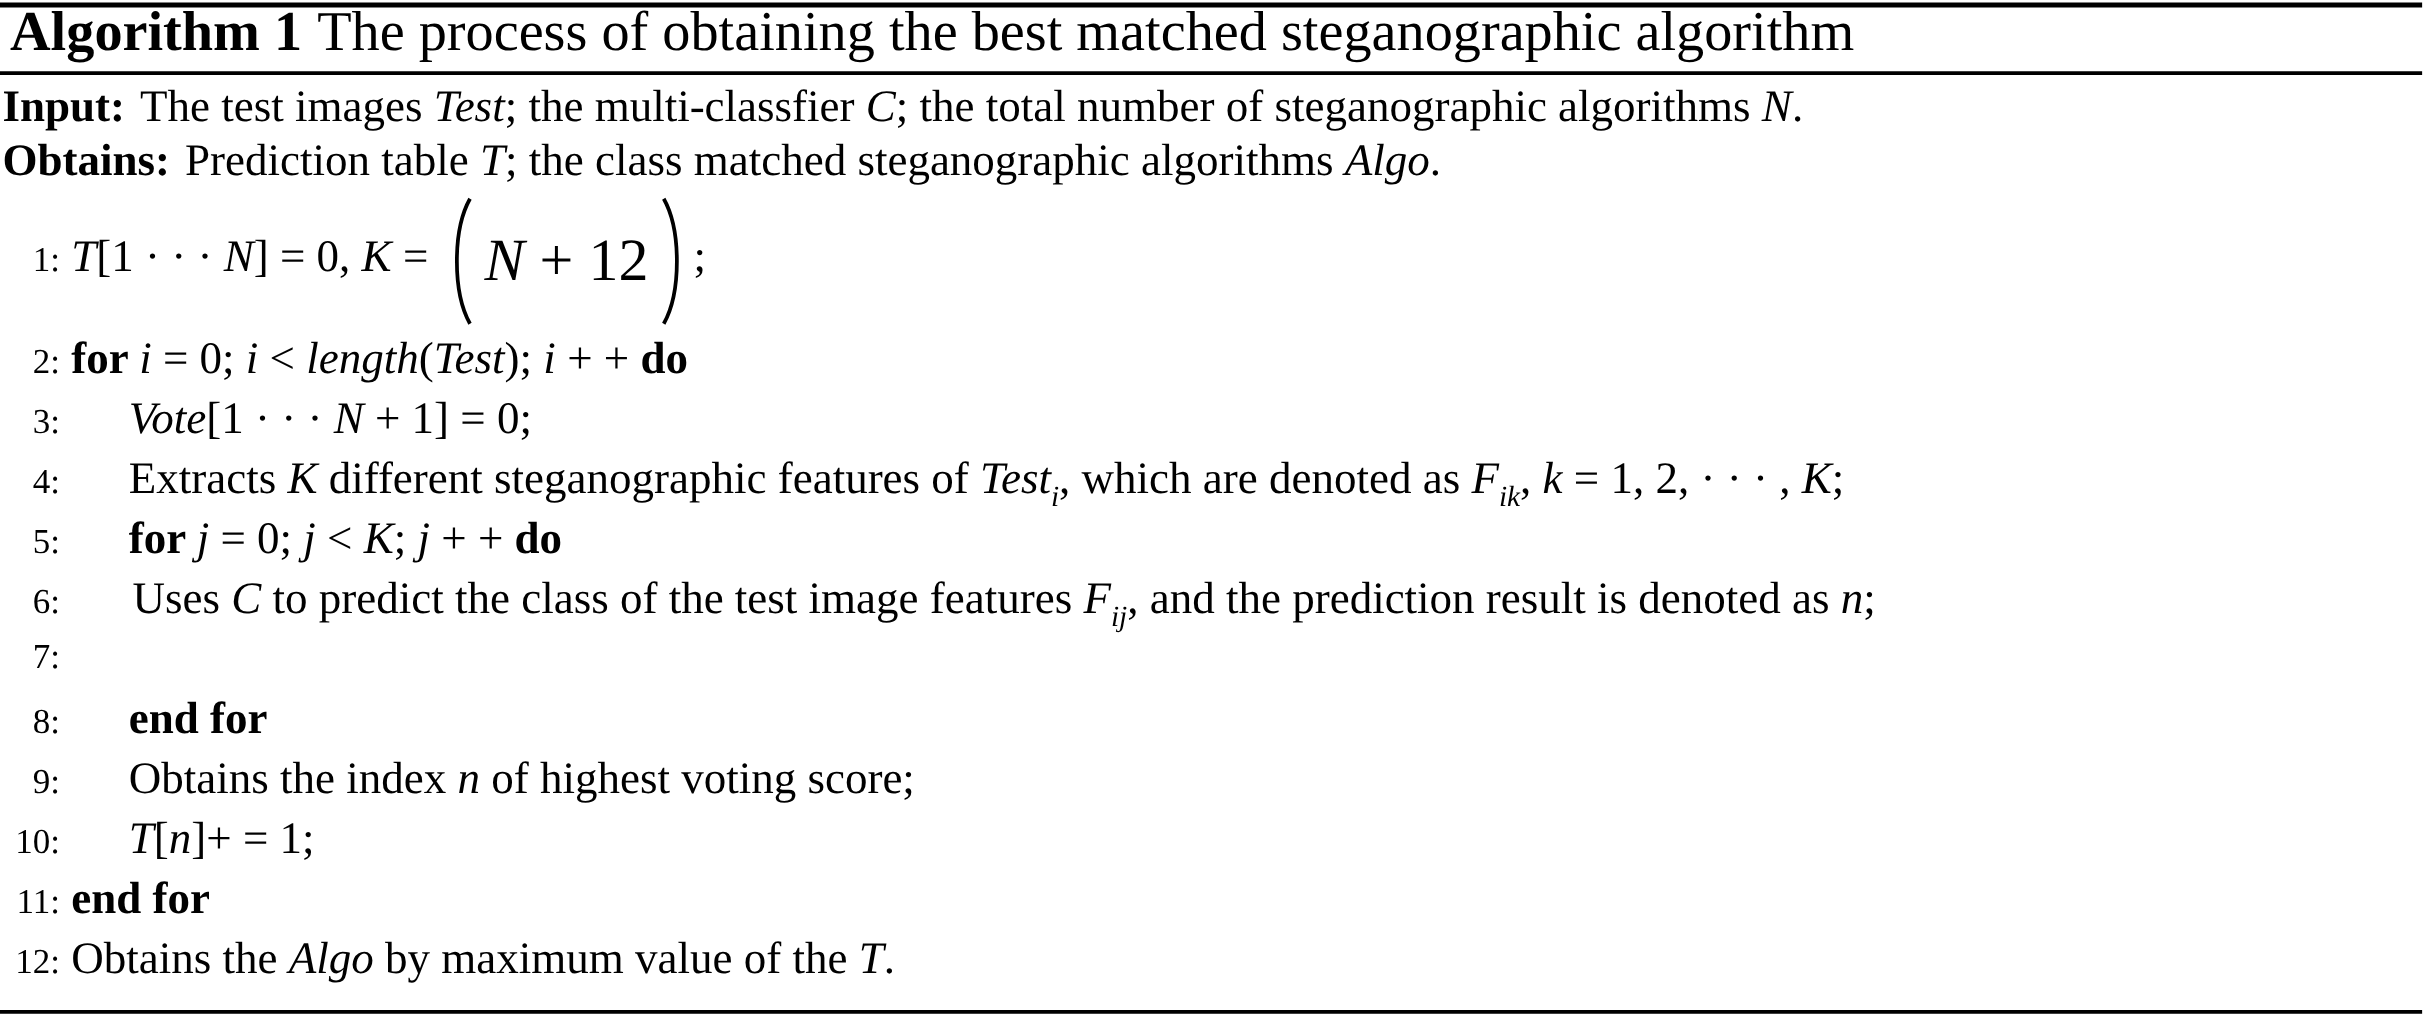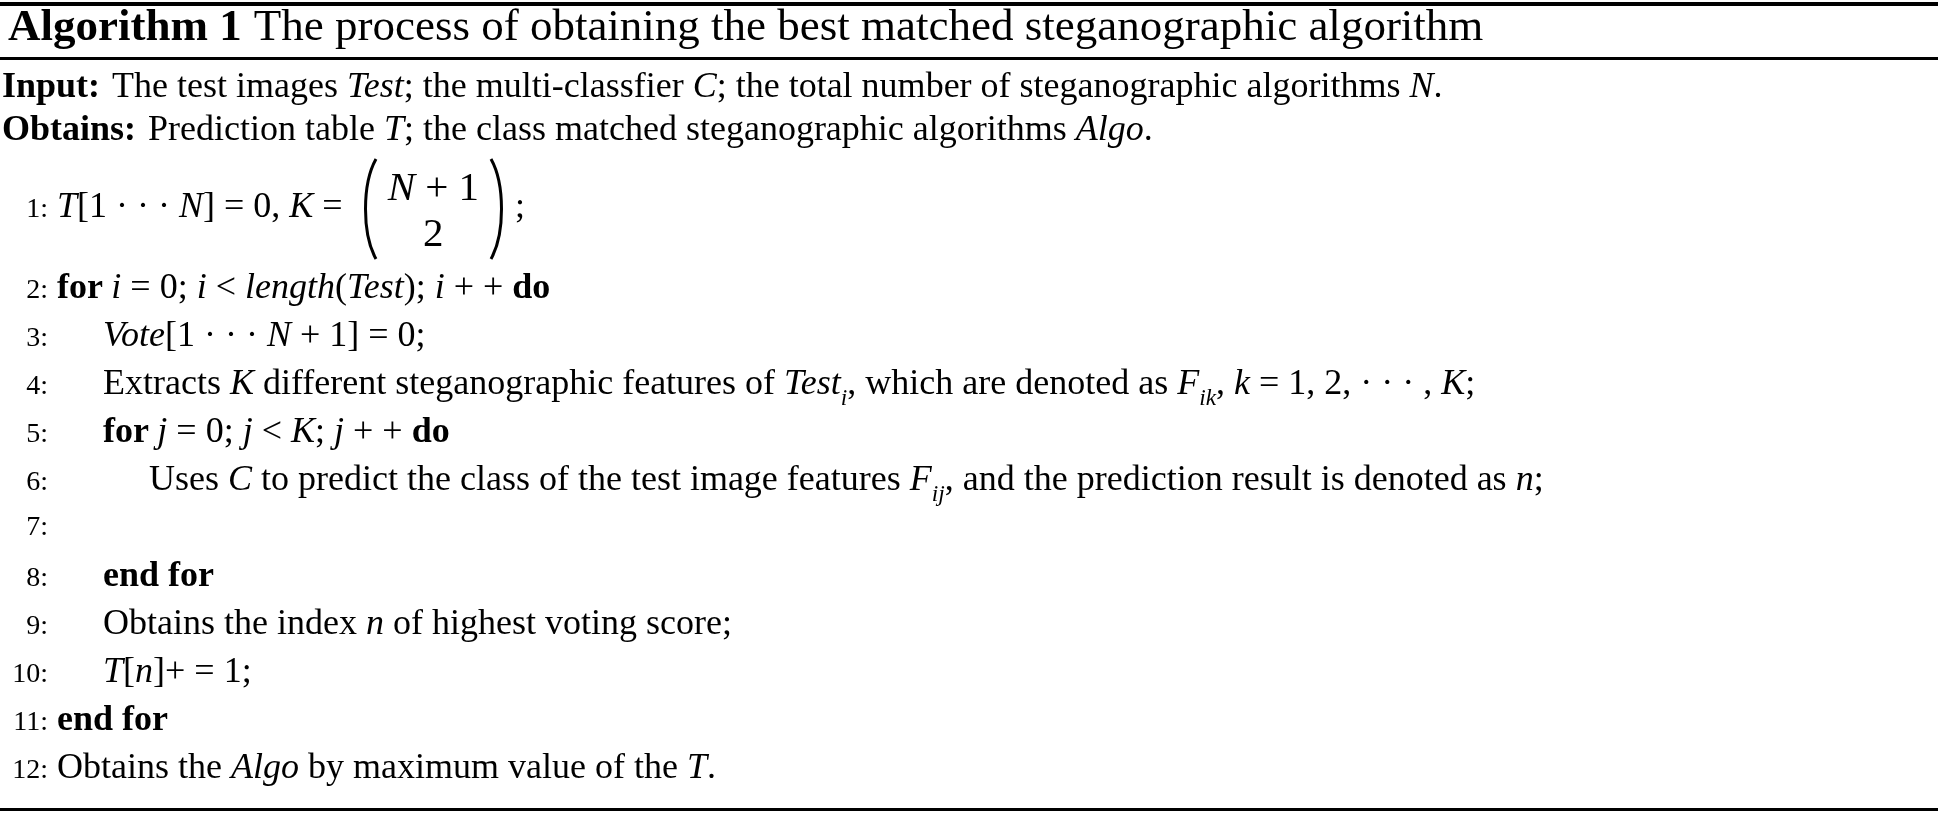--- a/index.html
+++ b/index.html
@@ -40,22 +40,22 @@
   .content{display:inline-block;}
   .sg-r{font-style:normal;}
   .sg-i{font-style:italic;}
   .sg-b{font-weight:bold;}
   .sg-is{font-style:italic;font-size:65%;vertical-align:-0.45em;line-height:0;}
   .binom{
     display:inline-flex;align-items:center;
     vertical-align:middle;margin:0 5px;
   }
   .bcol{
-    display:inline-flex;flex-direction:column;align-items:center;
-    line-height:46px;padding:0 8px;font-size:41px;
+    display:inline-flex;align-items:center;
+    line-height:46px;padding:0 8px;font-size:48px;
   }
   .binom svg{display:block;}
 </style>
 </head>
 <body>
 
 <div class="page">
   <div class="rule" id="rule-top"></div>
 
   <div class="header">
@@ -100,21 +100,21 @@
       <div class="code-line">
         <span class="num">4:</span>
         <span class="content" style="margin-left: 55px;"><span class="sg-r">Extracts </span><span class="sg-i">K</span><span class="sg-r"> different steganographic features of </span><span class="sg-i">Test</span><span class="sg-is">i</span><span class="sg-r">, which are denoted as </span><span class="sg-i">F</span><span class="sg-is">ik</span><span class="sg-r">, </span><span class="sg-i">k</span><span class="sg-r"> = 1, 2, · · · , </span><span class="sg-i">K</span><span class="sg-r">;</span></span>
       </div>
       <div class="code-line">
         <span class="num">5:</span>
         <span class="content" style="margin-left: 55px; text-align: right;"><span class="sg-b">for </span><span class="sg-i">j</span><span class="sg-r"> = 0; </span><span class="sg-i">j</span><span class="sg-r"> &lt; </span><span class="sg-i">K</span><span class="sg-r">; </span><span class="sg-i">j</span><span class="sg-r"> + + </span><span class="sg-b">do</span></span>
       </div>
       <div class="code-line">
         <span class="num">6:</span>
-        <span class="content" style="margin-left: 101px;"><span class="sg-r">Uses </span><span class="sg-i">C</span><span class="sg-r"> to predict the class of the test image features </span><span class="sg-i">F</span><span class="sg-is">ij</span><span class="sg-r">, and the prediction result is denoted as </span><span class="sg-i">n</span><span class="sg-r">;</span></span>
+        <span class="content" style="margin-left: 58px;"><span class="sg-r">Uses </span><span class="sg-i">C</span><span class="sg-r"> to predict the class of the test image features </span><span class="sg-i">F</span><span class="sg-is">ij</span><span class="sg-r">, and the prediction result is denoted as </span><span class="sg-i">n</span><span class="sg-r">;</span></span>
       </div>
       <div class="code-line">
         <span class="num">7:</span>
       </div>
       <div class="code-line">
         <span class="num">8:</span>
         <span class="content" style="margin-left: 55px;"><span class="sg-b">end for</span></span>
       </div>
       <div class="code-line">
         <span class="num">9:</span>

